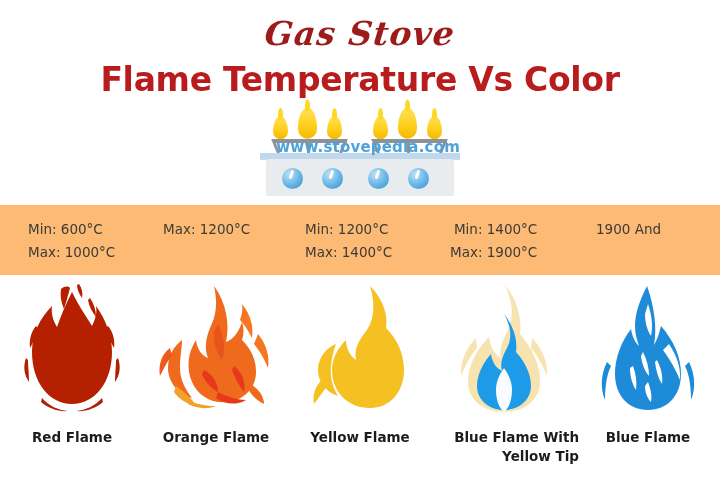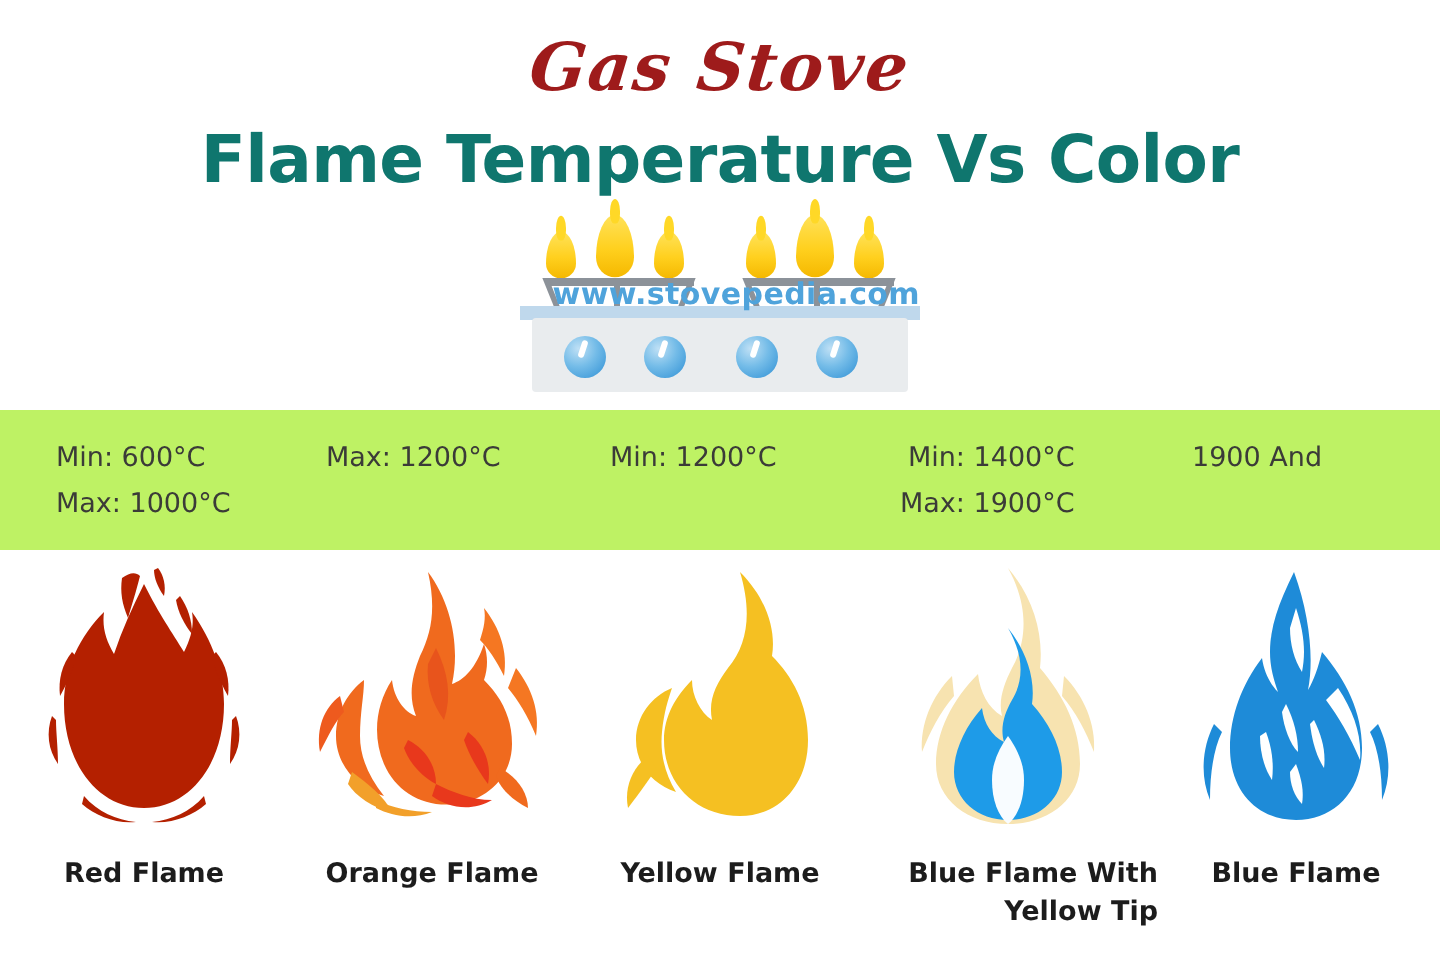--- a/index.html
+++ b/index.html
@@ -41,21 +41,21 @@
   .main-title {
     position: absolute;
     top: 60px;
     left: 0;
     width: 720px;
     text-align: center;
     font-family: "DejaVu Sans", sans-serif;
     font-weight: bold;
     font-size: 33px;
     letter-spacing: -0.3px;
-    color: #0f766e;
+    color: #b91c1c;
   }
 
   
   .logo-wrap {
     position: absolute;
     top: 108px;
     left: 260px;
     width: 200px;
     height: 88px;
   }
@@ -173,21 +173,21 @@
   .knob.k3 { left: 86px;  }
   .knob.k4 { left: 126px; }
 
   
   .temp-band {
     position: absolute;
     top: 205px;
     left: 0;
     width: 720px;
     height: 70px;
-    background: #bef264;
+    background: #fdba74;
   }
   .temp-cell {
     position: absolute;
     top: 13px;
     font-family: "DejaVu Sans", sans-serif;
     font-size: 13.5px;
     line-height: 23px;
     color: #3B3B38;
   }
   .temp-cell .tline { display: block; white-space: nowrap; }
@@ -292,20 +292,21 @@
   <div class="temp-band">
     <div class="temp-cell c1">
       <span class="tline">Min: 600°C</span>
       <span class="tline">Max: 1000°C</span>
     </div>
     <div class="temp-cell c2">
       <span class="tline">Max: 1200°C</span>
     </div>
     <div class="temp-cell c3">
       <span class="tline">Min: 1200°C</span>
+      <span class="tline">Max: 1400°C</span>
     </div>
     <div class="temp-cell c4">
       <span class="tline">Min: 1400°C</span>
       <span class="tline">Max: 1900°C</span>
     </div>
     <div class="temp-cell c5">
       <span class="tline">1900 And</span>
     </div>
   </div>
 

